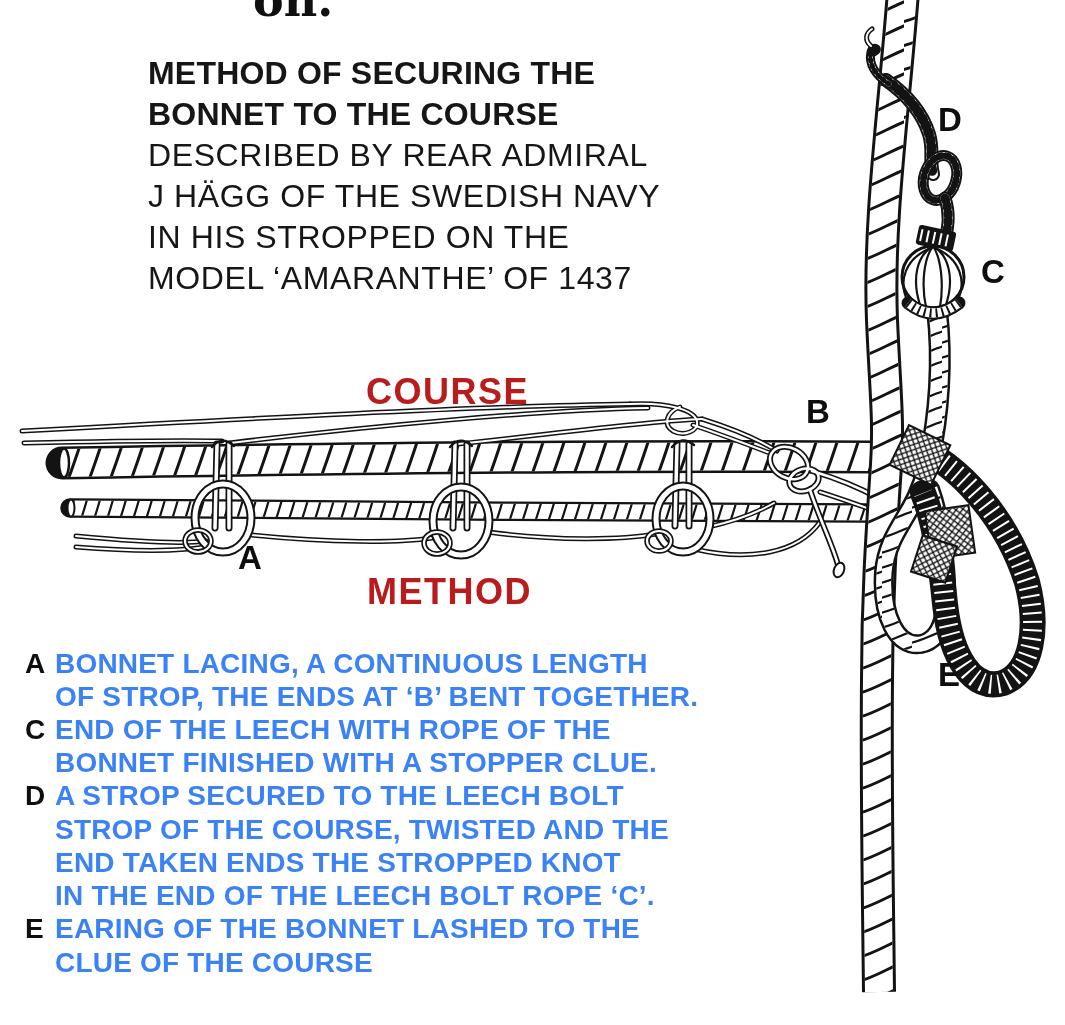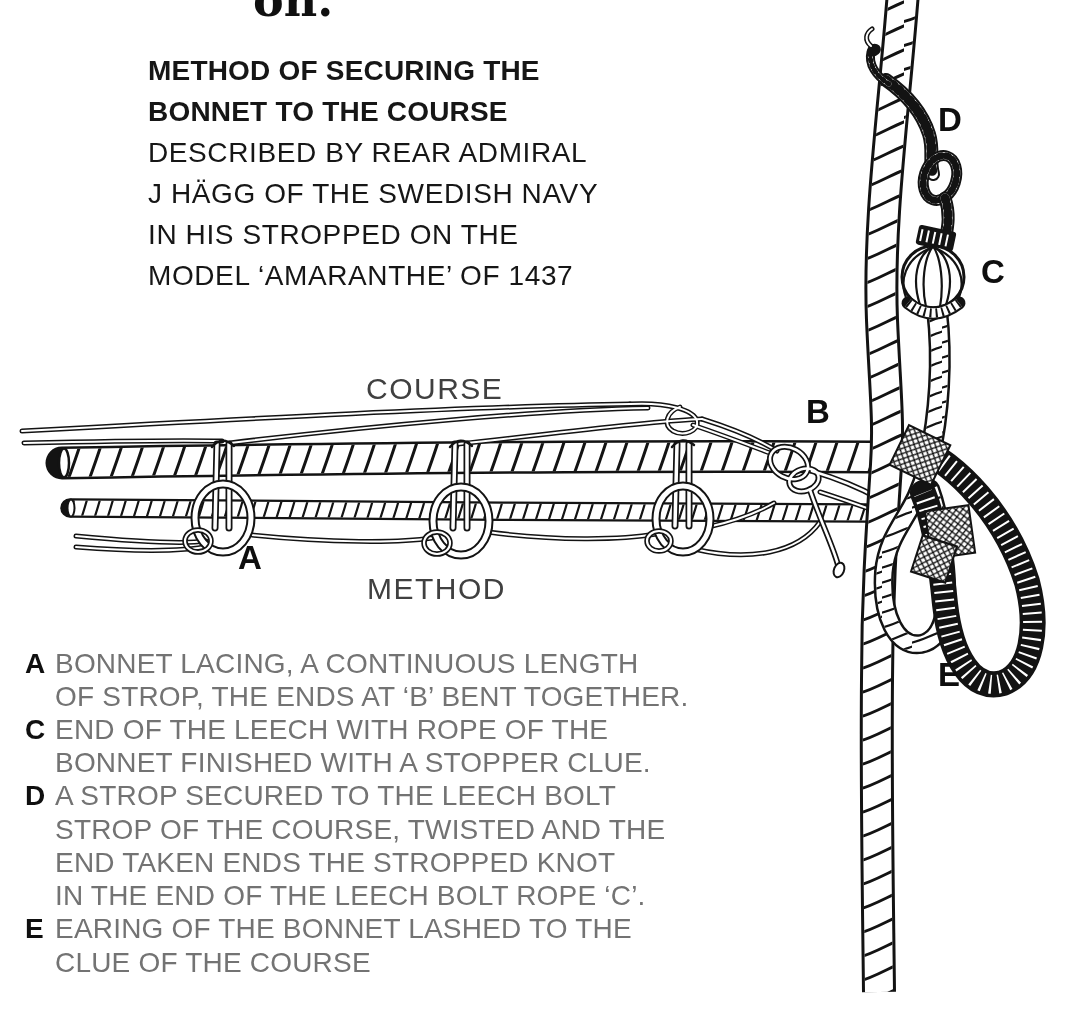--- a/index.html
+++ b/index.html
@@ -10,39 +10,39 @@
   }
   
   .top-frag{
     position:absolute;left:253px;top:-27px;
     font-family:"DejaVu Serif",serif;font-weight:700;font-size:46px;
     color:#101010;white-space:nowrap;
   }
   
   .title-line{
     position:absolute;left:148px;white-space:nowrap;
-    font-size:28px;letter-spacing:0.6px;color:#161616;line-height:1;
+    font-size:32px;letter-spacing:0.6px;color:#161616;line-height:1;
   }
   .title-line.bold{font-weight:700;letter-spacing:0.2px;}
   
   .rope-label{
-    position:absolute;font-size:30px;letter-spacing:1.5px;
-    color:#404040;white-space:nowrap;line-height:1;
+    position:absolute;font-size:36px;letter-spacing:1.5px;
+    color:#b91c1c;white-space:nowrap;line-height:1;font-weight:bold;
   }
   
   .callout{
     position:absolute;font-size:33px;font-weight:700;color:#0e0e0e;line-height:1;
   }
   
   .lg-letter{
     position:absolute;left:25px;font-size:28px;font-weight:700;color:#0f0f0f;line-height:1.15;
   }
   .lg-line{
     position:absolute;left:55px;font-size:28px;letter-spacing:0.2px;
-    color:#737373;white-space:nowrap;line-height:1.15;
+    color:#3b82f6;white-space:nowrap;line-height:1.15;font-weight:bold;
   }
   svg{position:absolute;left:0;top:0;}
 </style>
 </head>
 <body>
 
 <svg width="1065" height="1025" viewBox="0 0 1065 1025">
   <defs>
 
     <pattern id="twH" patternUnits="userSpaceOnUse" x="0" y="440" width="21" height="44">

